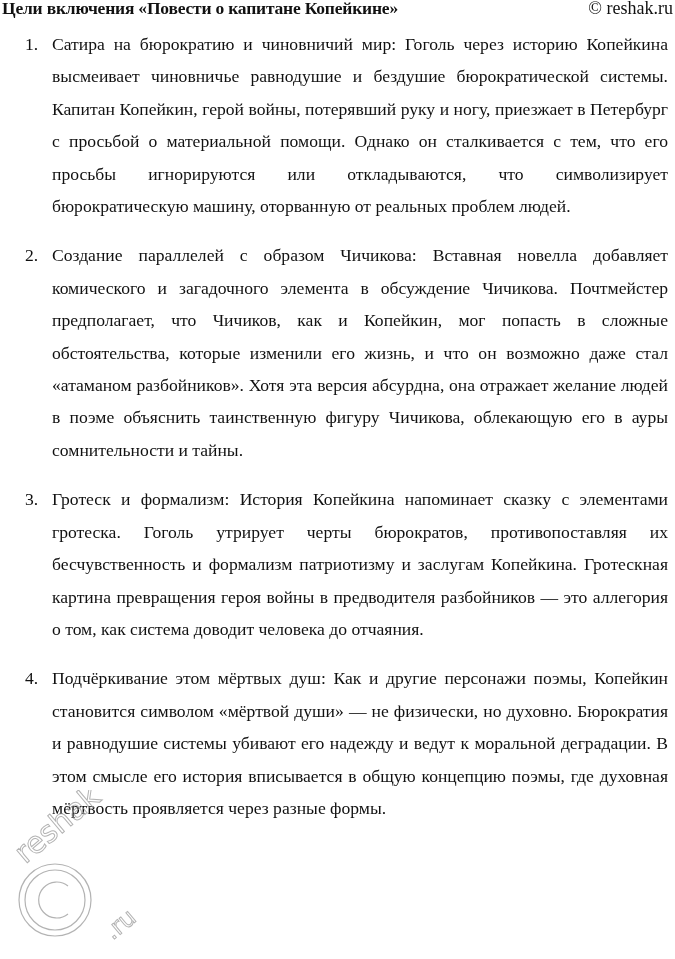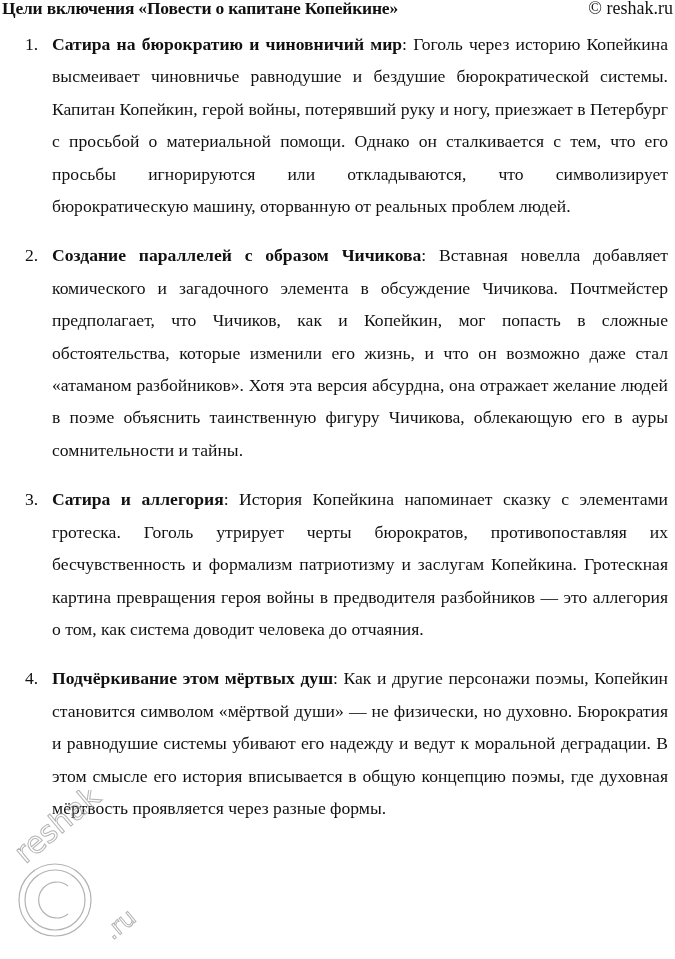--- a/index.html
+++ b/index.html
@@ -49,21 +49,21 @@
       font-size: 17.6px;
       line-height: 32.4px;
       text-align: justify;
       margin-bottom: 17px;
     }
     .item .num {
       position: absolute;
       left: 25px;
       top: 0;
     }
-    .item .lead { font-weight: bold; }
+    .item .lead { font-weight: normal; }
     .watermark {
       position: absolute;
       left: 10px;
       top: 790px;
       width: 150px;
       height: 160px;
       pointer-events: none;
     }
   </style>
 </head>
@@ -78,21 +78,21 @@
   <li class="item">
     <span class="num">1.</span>
     <span class="lead">Сатира на бюрократию и чиновничий мир</span><span>: Гоголь через историю Копейкина высмеивает чиновничье равнодушие и бездушие бюрократической системы. Капитан Копейкин, герой войны, потерявший руку и ногу, приезжает в Петербург с просьбой о материальной помощи. Однако он сталкивается с тем, что его просьбы игнорируются или откладываются, что символизирует бюрократическую машину, оторванную от реальных проблем людей.</span>
   </li>
   <li class="item">
     <span class="num">2.</span>
     <span class="lead">Создание параллелей с образом Чичикова</span><span>: Вставная новелла добавляет комического и загадочного элемента в обсуждение Чичикова. Почтмейстер предполагает, что Чичиков, как и Копейкин, мог попасть в сложные обстоятельства, которые изменили его жизнь, и что он возможно даже стал «атаманом разбойников». Хотя эта версия абсурдна, она отражает желание людей в поэме объяснить таинственную фигуру Чичикова, облекающую его в ауры сомнительности и тайны.</span>
   </li>
   <li class="item">
     <span class="num">3.</span>
-    <span class="lead">Сатира и аллегория</span><span>: История Копейкина напоминает сказку с элементами гротеска. Гоголь утрирует черты бюрократов, противопоставляя их бесчувственность и формализм патриотизму и заслугам Копейкина. Гротескная картина превращения героя войны в предводителя разбойников — это аллегория о том, как система доводит человека до отчаяния.</span>
+    <span class="lead">Гротеск и формализм</span><span>: История Копейкина напоминает сказку с элементами гротеска. Гоголь утрирует черты бюрократов, противопоставляя их бесчувственность и формализм патриотизму и заслугам Копейкина. Гротескная картина превращения героя войны в предводителя разбойников — это аллегория о том, как система доводит человека до отчаяния.</span>
   </li>
   <li class="item">
     <span class="num">4.</span>
     <span class="lead">Подчёркивание этом мёртвых душ</span><span>: Как и другие персонажи поэмы, Копейкин становится символом «мёртвой души» — не физически, но духовно. Бюрократия и равнодушие системы убивают его надежду и ведут к моральной деградации. В этом смысле его история вписывается в общую концепцию поэмы, где духовная мёртвость проявляется через разные формы.</span>
   </li>
 </ol>
 
 <svg class="watermark" viewBox="0 0 150 160" xmlns="http://www.w3.org/2000/svg">
   <g fill="none" stroke="#9a9a9a" stroke-width="1.2" opacity="0.75">
     <circle cx="45" cy="110" r="36"></circle>

